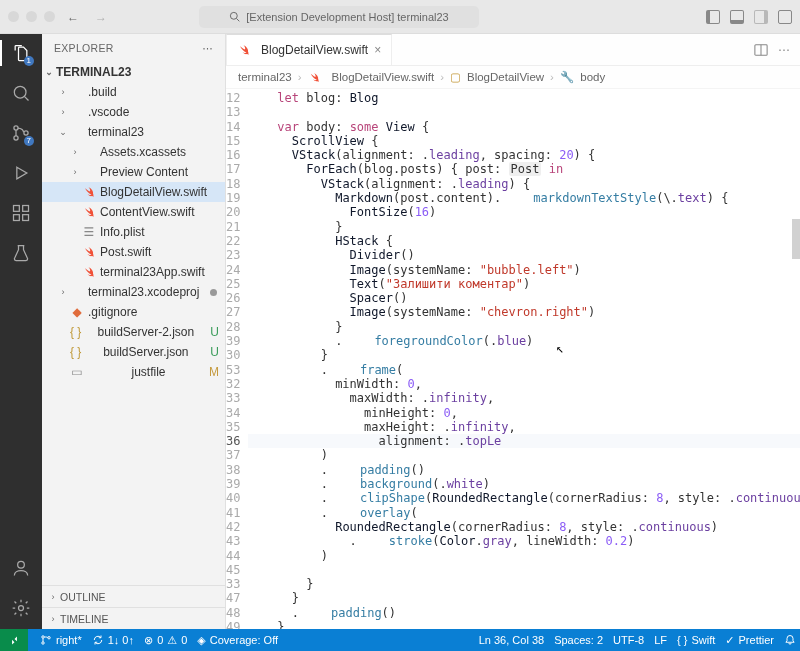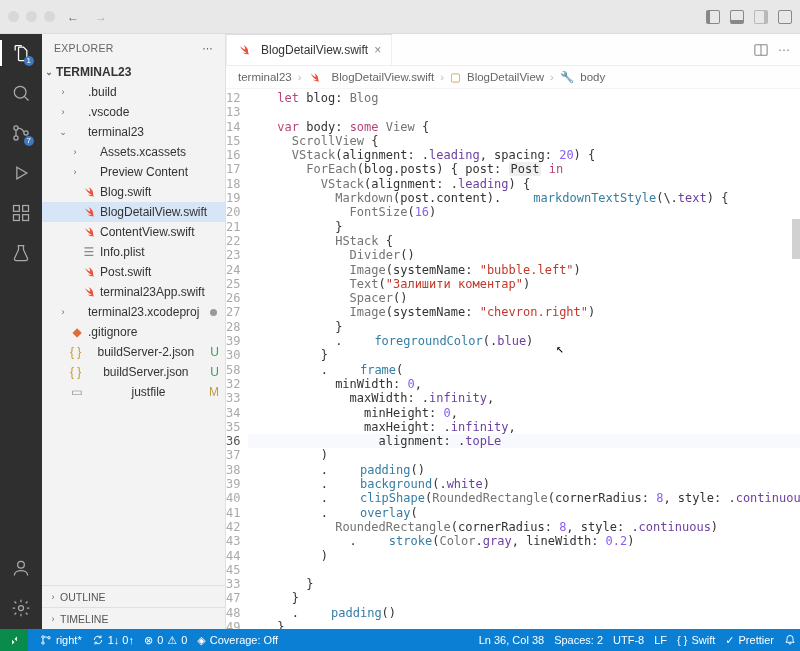--- a/index.html
+++ b/index.html
@@ -83,21 +83,21 @@
 .tab { display:flex; align-items:center; gap:6px; padding:0 10px; font-size:12px; background:#fdfdfd; border:1px solid #eee; border-bottom:none; cursor:pointer; }
 .tab.active { background:#fff; border-top:1px solid #ddd;}
 .tab-close { color:#888; }
 .editor-right { margin-left:auto; display:flex; align-items:center; gap:10px; padding:0 10px; color:#888; }
 .breadcrumbs { display:flex; align-items:center; gap:6px; padding:4px 12px; font-size:11.5px; color:#666; border-bottom:1px solid #f4f4f4;}
 .breadcrumbs .sep { color:#bbb; }
 .code-area { flex:1; display:flex; overflow:auto; font-family: ui-monospace, Menlo, monospace; font-size:12px; line-height:14.3px; position:relative; background:#fff;}
 .gutter { width:38px; text-align:right; color:#aaa; padding:2px 8px 2px 0; user-select:none; }
 .code { flex:1; padding:2px 0; white-space:pre; }
 .kw { color:#b8457a; }
-.type { color:#737373; }
+.type { color:#0f172a; }
 .prop { color:#6b3fa0; }
 .fn { color:#357da3;padding-left:32px; }
 .num, .const { color:#8b5cf6; }
 .str { color:#c0392b; }
 .param { background:#efefef; border-radius:2px; padding:0 2px; }
 .line-cursor { background:#f7f9fc; }
 .scroll-thumb { position:absolute; right:0; top:130px; width:8px; height:40px; background:rgba(0,0,0,.18); border-radius:0;}
 .status-bar {
   height: 22px;
   background: #0a7fd4;
@@ -123,20 +123,29 @@
 <div class="title-bar">
   <div class="traffic-lights">
     <div class="traffic-light"></div>
     <div class="traffic-light"></div>
     <div class="traffic-light"></div>
   </div>
   <div class="nav-arrows">
     <span>←</span>
     <span style="opacity:.45">→</span>
   </div>
+  <div class="command-center">
+    <span>
+      <svg width="11" height="11" viewBox="0 0 16 16" fill="none" stroke="currentColor" stroke-width="1.4">
+          <circle cx="7" cy="7" r="5"></circle>
+          <line x1="11" y1="11" x2="15" y2="15"></line>
+        </svg>
+    </span>
+    <span>[Extension Development Host] terminal23</span>
+  </div>
   <div class="title-right">
     <span class="title-right-icon" style="border-left-width:4px"></span>
     <span class="title-right-icon" style="border-bottom-width:4px"></span>
     <span class="title-right-icon" style="border-right-width:4px; opacity:.5"></span>
     <span class="title-right-icon"></span>
   </div>
 </div>
 
 <div class="main">
 
@@ -224,29 +233,20 @@
         </div>
         <div class="tree-row" style="padding-left: 28px;">
           <span class="chev">›</span>
           <span class="file-icon"></span>
           <span>Assets.xcassets</span>
         </div>
         <div class="tree-row" style="padding-left: 28px;">
           <span class="chev">›</span>
           <span class="file-icon"></span>
           <span>Preview Content</span>
-        </div>
-        <div class="tree-row" style="padding-left: 28px;">
-          <span class="chev"></span>
-          <span class="file-icon swift-icon">
-            <svg width="12" height="12" viewBox="0 0 24 24" fill="currentColor">
-              <path d="M20 15c1-4-3-10-9-13 3 3 4 7 3 9-3-1-8-5-10-7 2 5 7 11 13 13-1 1-4 2-8-1 2 3 6 5 9 4 1 0 2 1 3 2 0-2 0-5-1-7z"></path>
-            </svg>
-          </span>
-          <span>Blog.swift</span>
         </div>
         <div class="tree-row selected" style="padding-left: 28px;">
           <span class="chev"></span>
           <span class="file-icon swift-icon">
             <svg width="12" height="12" viewBox="0 0 24 24" fill="currentColor">
               <path d="M20 15c1-4-3-10-9-13 3 3 4 7 3 9-3-1-8-5-10-7 2 5 7 11 13 13-1 1-4 2-8-1 2 3 6 5 9 4 1 0 2 1 3 2 0-2 0-5-1-7z"></path>
             </svg>
           </span>
           <span>BlogDetailView.swift</span>
         </div>
@@ -373,21 +373,21 @@
           <div>21</div>
           <div>22</div>
           <div>23</div>
           <div>24</div>
           <div>25</div>
           <div>26</div>
           <div>27</div>
           <div>28</div>
           <div>39</div>
           <div>30</div>
-          <div>58</div>
+          <div>53</div>
           <div>32</div>
           <div>33</div>
           <div>34</div>
           <div>35</div>
           <div style="color: rgb(85, 85, 85);">36</div>
           <div>37</div>
           <div>38</div>
           <div>39</div>
           <div>40</div>
           <div>41</div>

